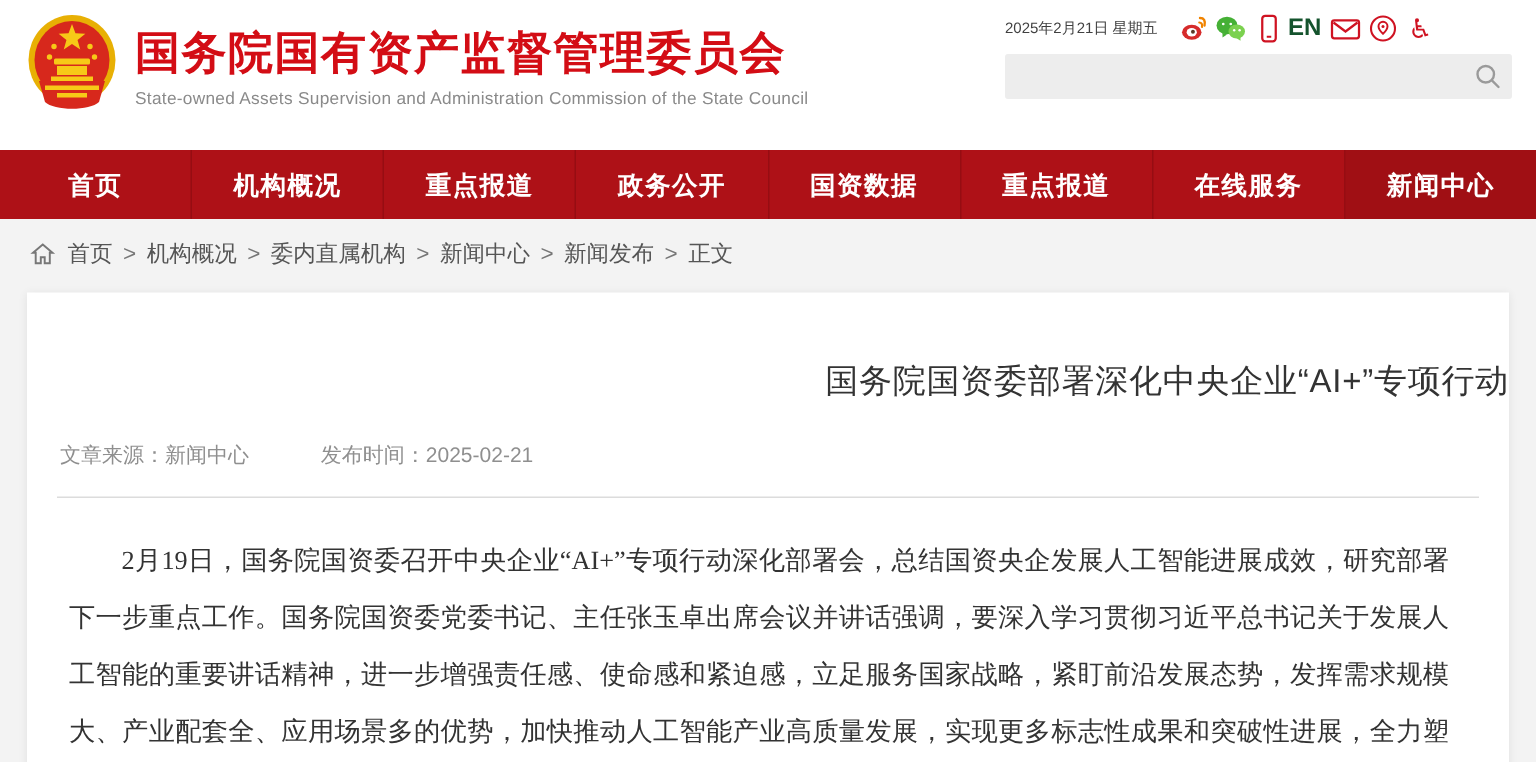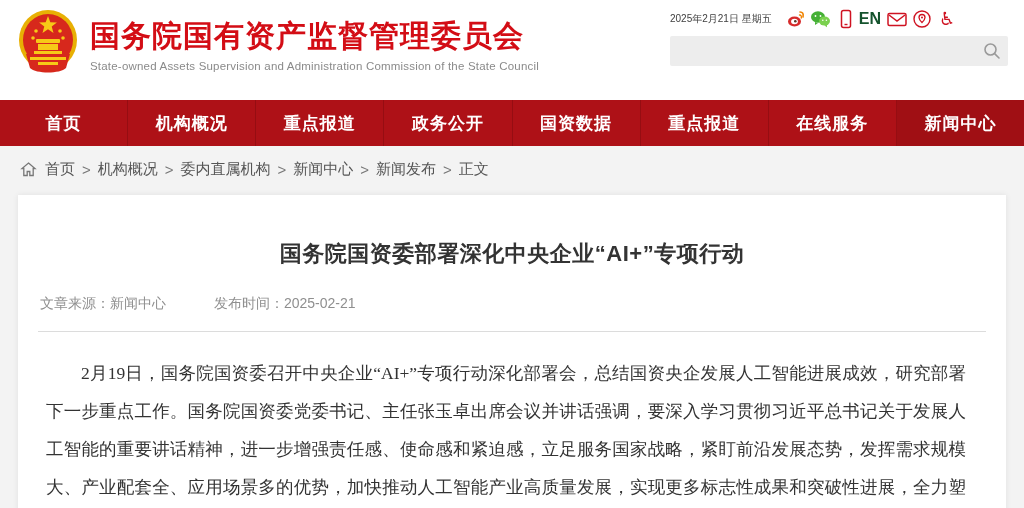--- a/index.html
+++ b/index.html
@@ -137,23 +137,23 @@
   .home-icon { margin-right: 4px; display: inline-flex; }
   
   .panel {
     margin: 4px 18px 0 18px;
     background: #ffffff;
     box-shadow: 0 0 6px rgba(0,0,0,0.08);
     min-height: 322px;
     padding-top: 44px;
   }
   .article-title {
-    text-align: center;
+    text-align: right;
     font-size: 22px;
-    font-weight: bold;
+    font-weight: normal;
     color: #333;
     letter-spacing: 0.5px;
   }
   .article-meta {
     margin-top: 26px;
     text-align: left;
     font-size: 14px;
     color: #8f8f8f;
   }
   .article-meta span { margin: 0 22px; }

